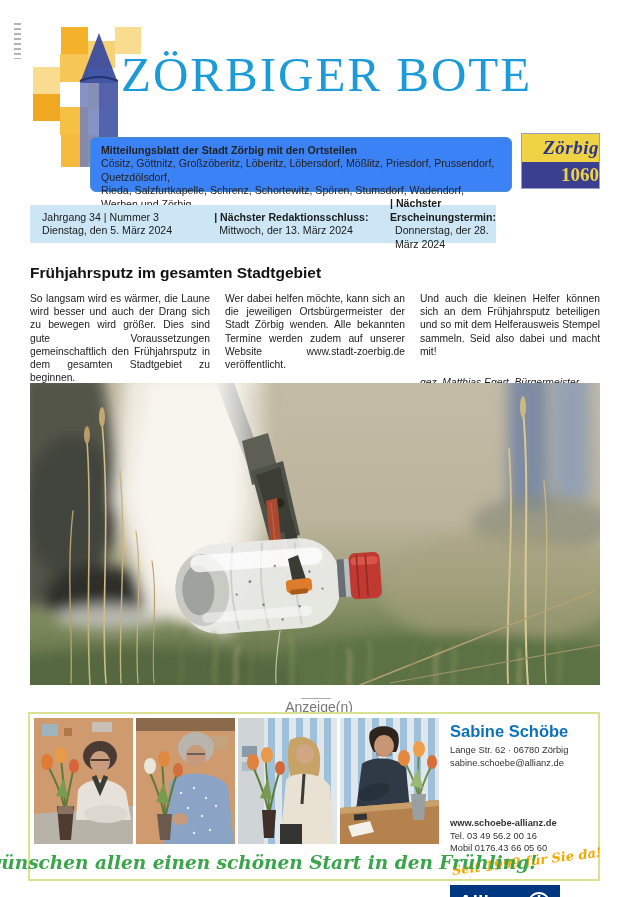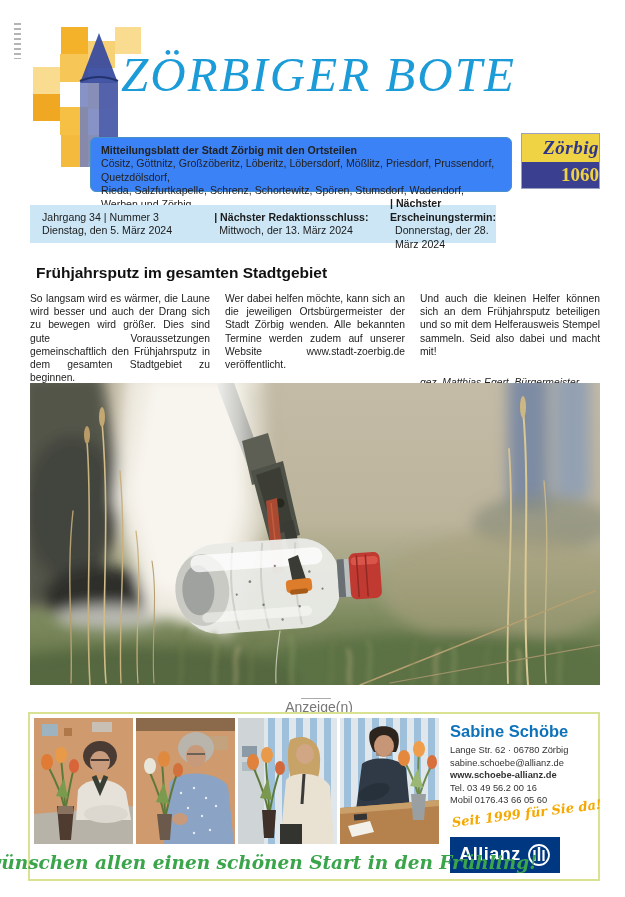--- a/index.html
+++ b/index.html
@@ -9,21 +9,21 @@
     font-family:"Liberation Sans", sans-serif; color:#1a1a1a; overflow:hidden;
     margin:0 auto;
   }
   
   .edge-mark{ position:absolute; left:14px; top:23px; width:7px; height:36px;
     background:repeating-linear-gradient(#777 0 2px, transparent 2px 5px); opacity:.55; }
 
   
   .logo{ position:absolute; left:33px; top:27px; }
   .masthead-title{ position:absolute; left:121px; top:50px; font-family:"Liberation Serif", serif;
-    font-weight:normal; font-size:49px; letter-spacing:2px; color:#1b9bd7; line-height:1; white-space:nowrap;font-style:italic; }
+    font-weight:normal; font-size:49px; letter-spacing:2px; color:#1b9bd7; line-height:1; white-space:nowrap; }
 
   .subtitle-box{ position:absolute; left:90px; top:137px; width:422px; height:55px;
     border:1.5px solid #4a90c8; border-radius:6px; background:#3b82f6; padding:6px 10px 0 10px;
     font-size:10.6px; line-height:13.4px; color:#222; }
   .subtitle-box .bold{ font-weight:bold; }
 
   .badge{ position:absolute; left:521px; top:133px; width:79px; height:56px;
     border:1px solid #9aa0c0; font-family:"Liberation Serif", serif; text-align:right; }
   .badge-top{ height:28px; background:#f0d245; color:#2d3489; font-weight:bold; font-size:19px;
     line-height:28px; font-style:italic; letter-spacing:.5px; }
@@ -33,21 +33,21 @@
   .info-bar{ position:absolute; left:30px; top:205px; width:466px; height:38px; background:#cce6f5;
     display:flex; align-items:center; font-size:10.6px; line-height:13.5px; }
   .info-col{ padding-left:12px; }
   .info-col.c1{ width:188px; }
   .info-col.c2{ width:192px; }
   .info-col.c3{ flex:1; }
   .info-col .b{ font-weight:bold; }
   .info-col .d{ padding-left:5px; }
 
   
-  .headline{ position:absolute; left:30px; top:264px; font-size:15.5px; font-weight:bold; color:#111;margin-left:6px; }
+  .headline{ position:absolute; left:30px; top:264px; font-size:15.5px; font-weight:bold; color:#111; }
   .cols{ position:absolute; left:30px; top:292px; width:570px; display:flex; gap:15px; }
   .col{ width:180px; font-size:10.3px; line-height:13.2px; text-align:justify; color:#222; }
   .sig{ margin-top:18px; font-style:italic; text-align:left; }
 
   
   .photo{ position:absolute; left:30px; top:383px; width:570px; height:302px; overflow:hidden; }
   .photo svg{ display:block; }
 
   
   .ad-divider{ position:absolute; left:34px; top:698px; width:570px; display:flex; align-items:center;
@@ -57,21 +57,21 @@
   .ad-divider .long{ flex:1; margin-left:7px; }
 
   
   .ad-box{ position:absolute; left:28px; top:712px; width:572px; height:169px;
     border:2px solid #d9e291; background:#fff; }
   .ad-photos{ position:absolute; left:4px; top:4px; display:flex; gap:3px; }
   .ad-photo{ width:99px; height:126px; overflow:hidden; }
   .ad-right{ position:absolute; left:420px; top:8px; width:146px; }
   .agent-name{ font-size:16.5px; font-weight:bold; color:#0d72b9; margin-bottom:3px; }
   .agent-line{ font-size:9.3px; line-height:12.6px; color:#333; }
-  .agent-line.bold{ font-weight:bold; }
+  .agent-line.bold{ font-weight:bold;margin-top:48px; }
   .slogan{ margin-top:8px; margin-left:2px; transform:rotate(-7deg); transform-origin:left center;
     font-size:13px; font-weight:bold; font-style:italic; color:#f5a800;
     font-family:"DejaVu Serif", serif; white-space:nowrap; }
   .allianz-box{ margin-top:7px; width:110px; height:36px; background:#003781; display:flex;
     align-items:center; justify-content:center; gap:6px; }
   .allianz-word{ color:#fff; font-weight:bold; font-size:18px; letter-spacing:.5px; }
   .tagline{ position:absolute; left:4px; top:131px; width:411px; height:34px; display:flex;
     align-items:center; justify-content:center; font-family:"DejaVu Serif", serif; font-style:italic;
     font-weight:bold; font-size:18.5px; color:#3aa54b; white-space:nowrap; }
 </style>

